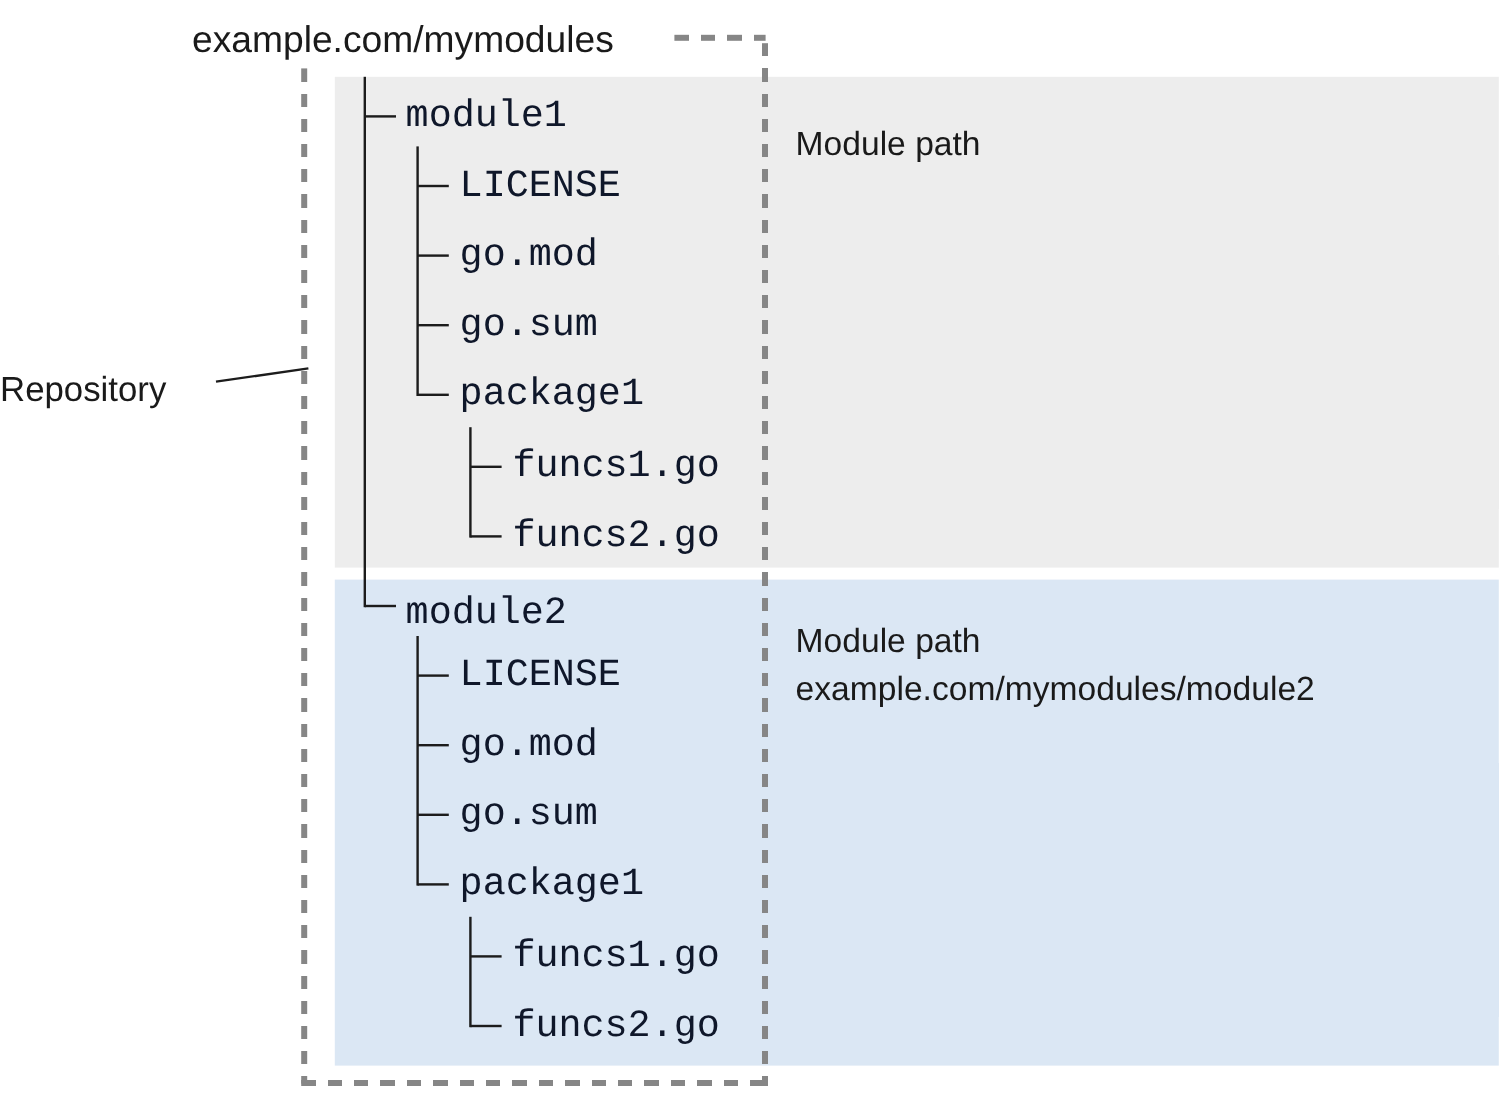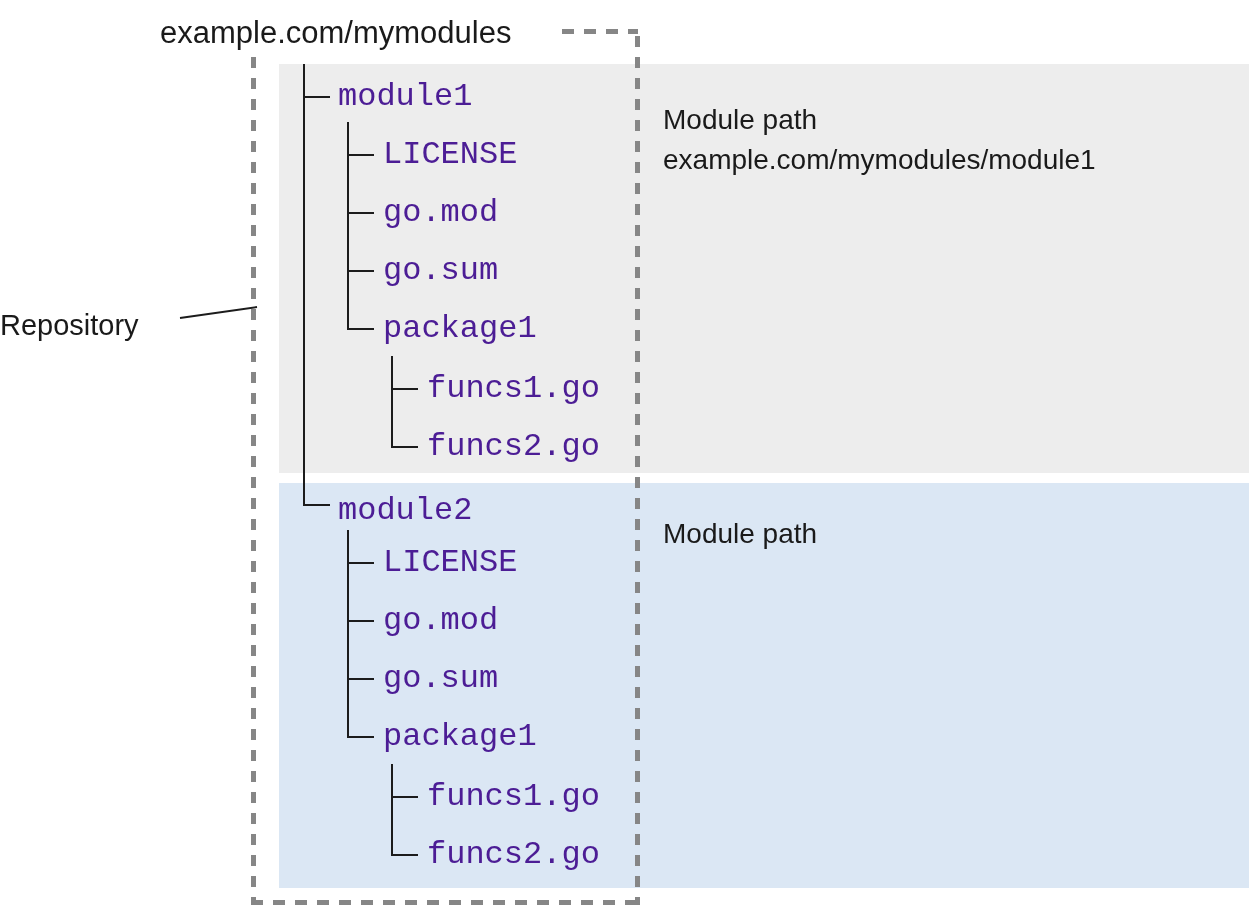--- a/index.html
+++ b/index.html
@@ -33,21 +33,21 @@
   .title {
     position:absolute; left:160px; top:16px;
     font-size:31px; line-height:1.1; white-space:nowrap;
   }
   .repo-label {
     position:absolute; left:0; top:310px;
     font-size:29px; line-height:1.1; white-space:nowrap;
   }
   .mono-label {
     position:absolute; font-family:"Liberation Mono","DejaVu Sans Mono",monospace;
-    font-size:32px; line-height:1; white-space:nowrap; color:#4c1d95;
+    font-size:32px; line-height:1; white-space:nowrap; color:#0f172a;
   }
   .path-block { position:absolute; left:663px; font-size:28px; line-height:40px; }
   .path-block .head { font-weight:normal; }
   .path-block .path { white-space:nowrap; }
 
   .leader { position:absolute; left:0; top:0; pointer-events:none; }
 </style>
 </head>
 <body>
 
@@ -100,19 +100,19 @@
   <div class="mono-label" style="left:338px; top:495px;">module2</div>
   <div class="mono-label" style="left:383px; top:547px;">LICENSE</div>
   <div class="mono-label" style="left:383px; top:605px;">go.mod</div>
   <div class="mono-label" style="left:383px; top:663px;">go.sum</div>
   <div class="mono-label" style="left:383px; top:721px;">package1</div>
   <div class="mono-label" style="left:427px; top:781px;">funcs1.go</div>
   <div class="mono-label" style="left:427px; top:839px;">funcs2.go</div>
 
   <div class="path-block" style="top:100px;">
     <div class="head">Module path</div>
-    <div class="path">example.com/mymodules/module1</div>
   </div>
   <div class="path-block" style="top:514px;">
     <div class="head">Module path</div>
+    <div class="path">example.com/mymodules/module2</div>
   </div>
 
 </div>
 
 </body></html>

